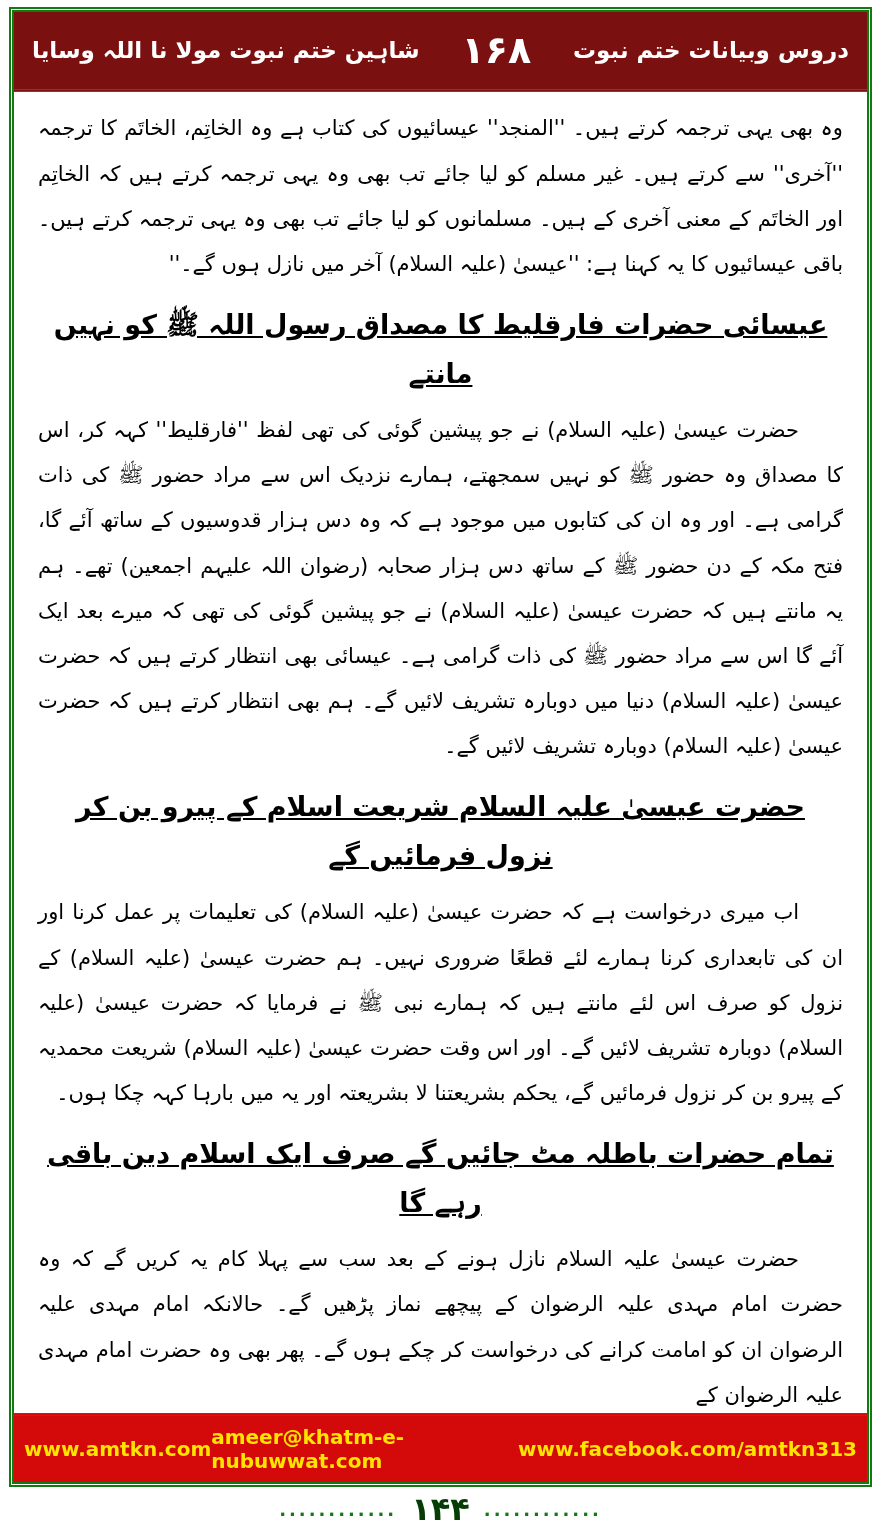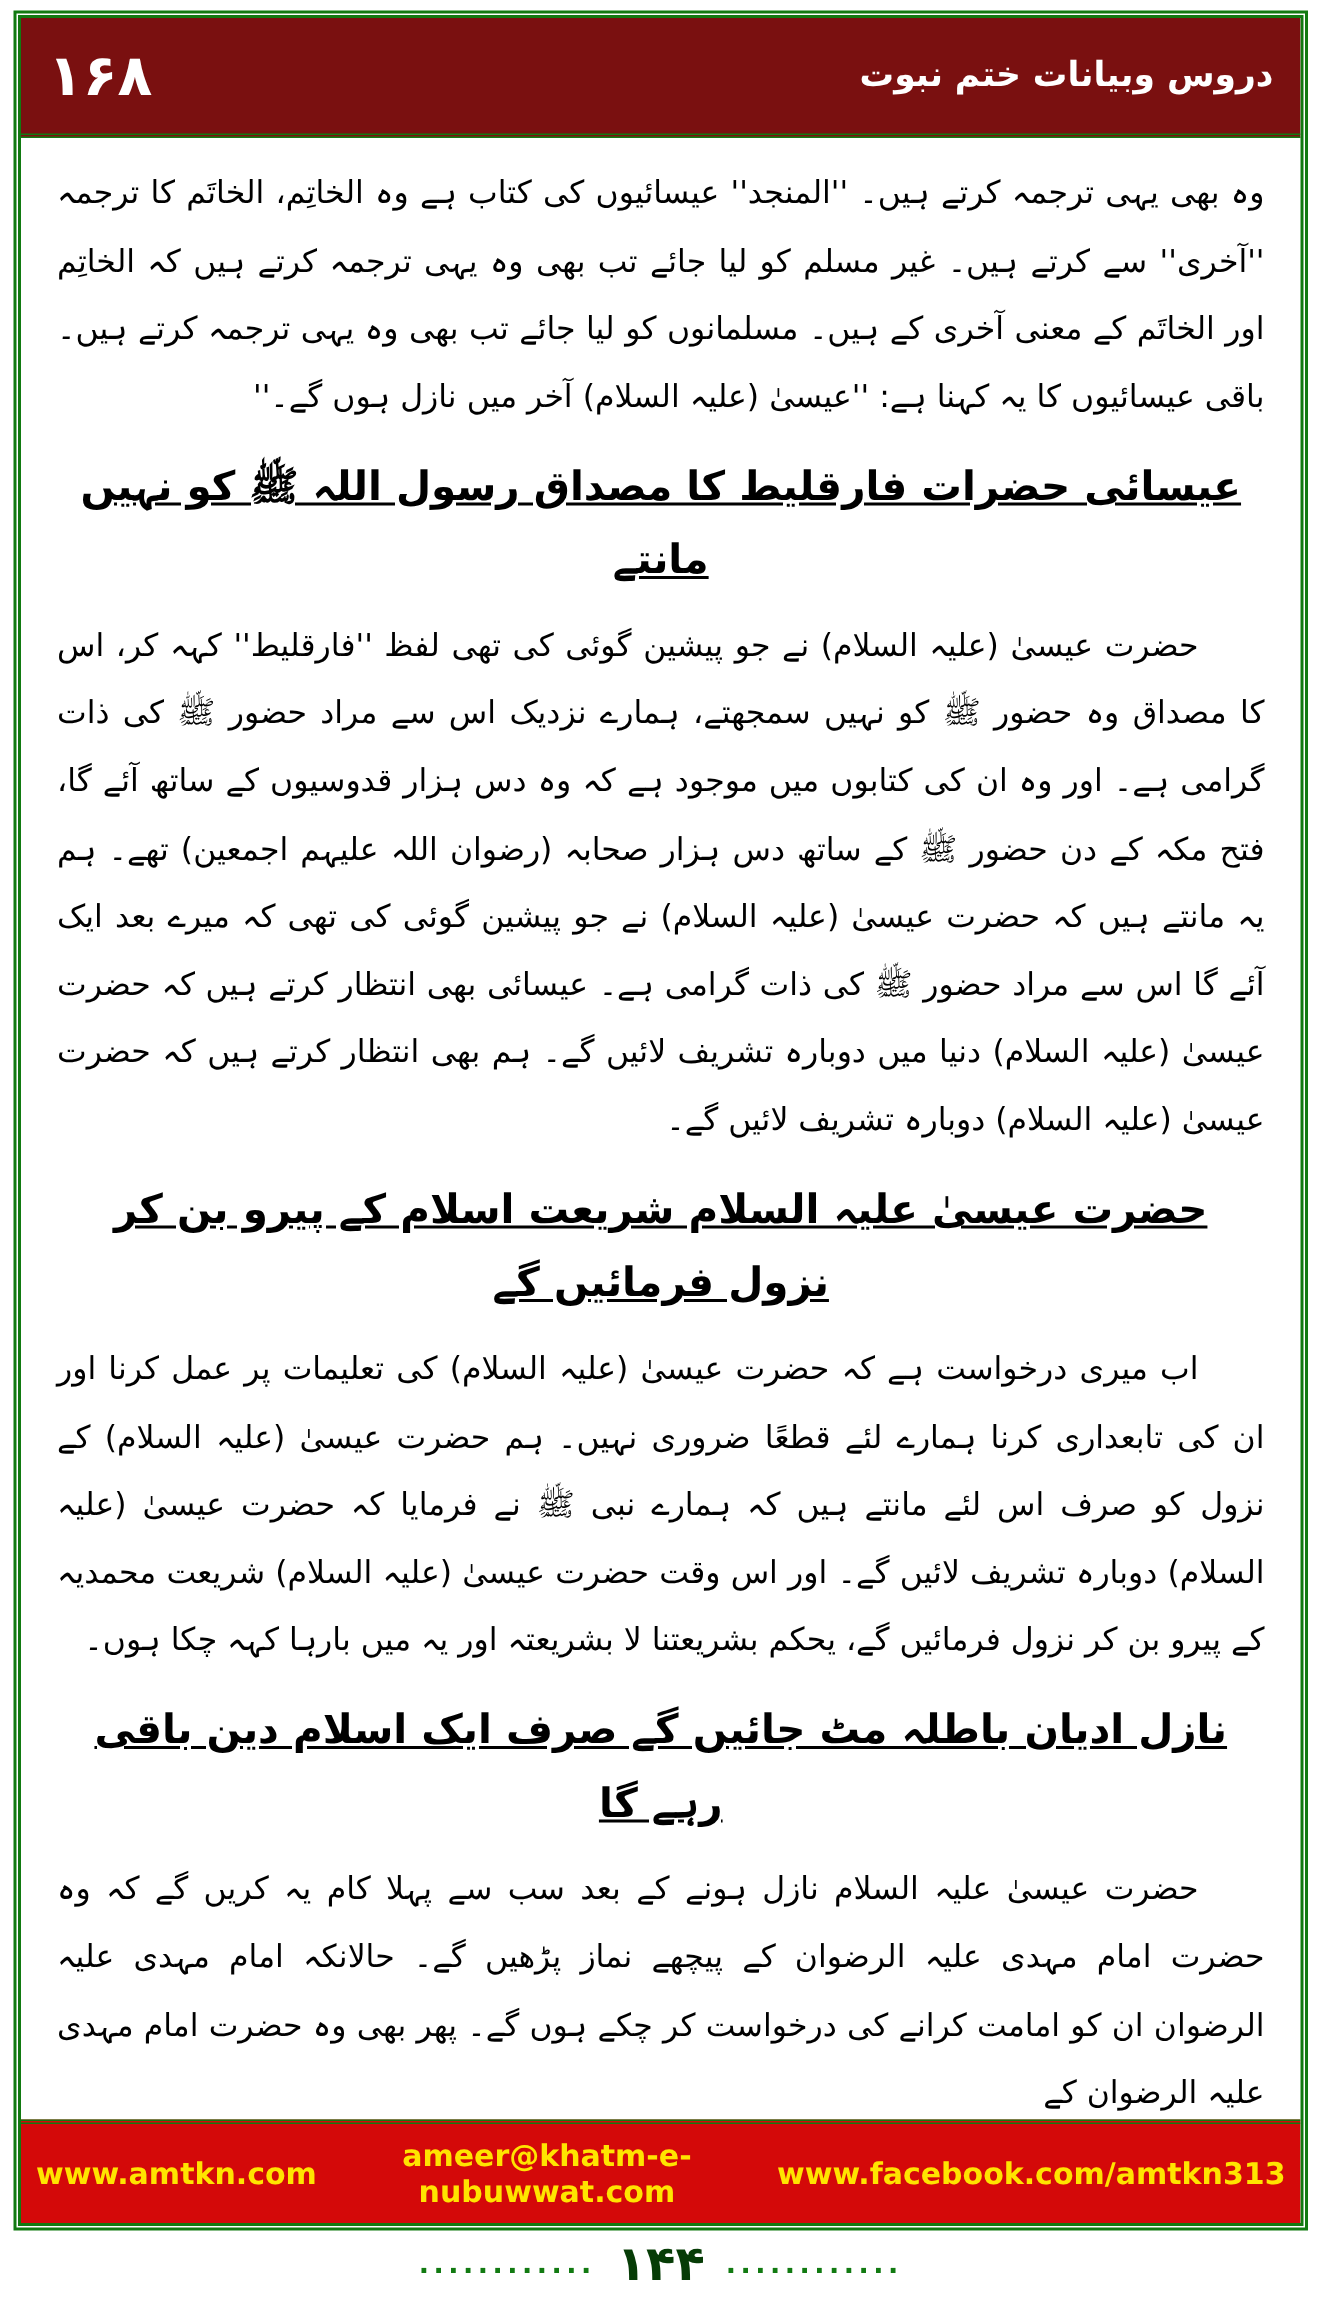--- a/index.html
+++ b/index.html
@@ -36,46 +36,47 @@
     text-align: center; font-size: 27px; font-weight: bold;
     margin: 14px 0 10px 0; line-height: 1.8; color: #000; text-decoration: underline;
   }
   .footer-bar {
     background: #d40909;
     border-top: 3px double #117a11;
     color: #ffe400; font-weight: bold;
     display: flex; align-items: center; justify-content: space-evenly;
     direction: ltr; padding: 9px 10px; font-size: 20px;
   }
-  .footer-bar a { color: #ffe400; text-decoration: none; cursor: pointer; text-align: center; }
+  .footer-bar a { color: #ffe400; text-decoration: none; cursor: pointer; }
   .page-number-row {
     height: 44px; display: flex; align-items: center; justify-content: center;
     gap: 14px; direction: rtl;
   }
   .page-number-row .dots { color: #117a11; font-size: 18px; letter-spacing: 3px; font-weight: bold; }
   .page-number-row .num { color: #063c06; font-size: 32px; font-weight: bold; }
 </style>
 </head>
 <body>
 
 <div class="page">
   <div class="frame">
 
     <header class="header-bar">
       <span>دروس وبیانات ختم نبوت</span>
       <span class="hdr-num">۱۶۸</span>
+      <span>شاہین ختم نبوت مولا نا اللہ وسایا</span>
     </header>
 
     <main class="content">
       <p>وہ بھی یہی ترجمہ کرتے ہیں۔ ''المنجد'' عیسائیوں کی کتاب ہے وہ الخاتِم، الخاتَم کا ترجمہ ''آخری'' سے کرتے ہیں۔ غیر مسلم کو لیا جائے تب بھی وہ یہی ترجمہ کرتے ہیں کہ الخاتِم اور الخاتَم کے معنی آخری کے ہیں۔ مسلمانوں کو لیا جائے تب بھی وہ یہی ترجمہ کرتے ہیں۔ باقی عیسائیوں کا یہ کہنا ہے: ''عیسیٰ (علیہ السلام) آخر میں نازل ہوں گے۔''</p>
       <h2>عیسائی حضرات فارقلیط کا مصداق رسول اللہ ﷺ کو نہیں مانتے</h2>
       <p class="indent">حضرت عیسیٰ (علیہ السلام) نے جو پیشین گوئی کی تھی لفظ ''فارقلیط'' کہہ کر، اس کا مصداق وہ حضور ﷺ کو نہیں سمجھتے، ہمارے نزدیک اس سے مراد حضور ﷺ کی ذات گرامی ہے۔ اور وہ ان کی کتابوں میں موجود ہے کہ وہ دس ہزار قدوسیوں کے ساتھ آئے گا، فتح مکہ کے دن حضور ﷺ کے ساتھ دس ہزار صحابہ (رضوان اللہ علیہم اجمعین) تھے۔ ہم یہ مانتے ہیں کہ حضرت عیسیٰ (علیہ السلام) نے جو پیشین گوئی کی تھی کہ میرے بعد ایک آئے گا اس سے مراد حضور ﷺ کی ذات گرامی ہے۔ عیسائی بھی انتظار کرتے ہیں کہ حضرت عیسیٰ (علیہ السلام) دنیا میں دوبارہ تشریف لائیں گے۔ ہم بھی انتظار کرتے ہیں کہ حضرت عیسیٰ (علیہ السلام) دوبارہ تشریف لائیں گے۔</p>
       <h2>حضرت عیسیٰ علیہ السلام شریعت اسلام کے پیرو بن کر نزول فرمائیں گے</h2>
       <p class="indent">اب میری درخواست ہے کہ حضرت عیسیٰ (علیہ السلام) کی تعلیمات پر عمل کرنا اور ان کی تابعداری کرنا ہمارے لئے قطعًا ضروری نہیں۔ ہم حضرت عیسیٰ (علیہ السلام) کے نزول کو صرف اس لئے مانتے ہیں کہ ہمارے نبی ﷺ نے فرمایا کہ حضرت عیسیٰ (علیہ السلام) دوبارہ تشریف لائیں گے۔ اور اس وقت حضرت عیسیٰ (علیہ السلام) شریعت محمدیہ کے پیرو بن کر نزول فرمائیں گے، یحکم بشریعتنا لا بشریعتہ اور یہ میں بارہا کہہ چکا ہوں۔</p>
-      <h2>نازل ادیان باطلہ مٹ جائیں گے صرف ایک اسلام دین باقی رہے گا</h2>
+      <h2>تمام حضرات باطلہ مٹ جائیں گے صرف ایک اسلام دین باقی رہے گا</h2>
       <p class="indent">حضرت عیسیٰ علیہ السلام نازل ہونے کے بعد سب سے پہلا کام یہ کریں گے کہ وہ حضرت امام مہدی علیہ الرضوان کے پیچھے نماز پڑھیں گے۔ حالانکہ امام مہدی علیہ الرضوان ان کو امامت کرانے کی درخواست کر چکے ہوں گے۔ پھر بھی وہ حضرت امام مہدی علیہ الرضوان کے</p>
     </main>
 
     <footer class="footer-bar">
       <a>www.amtkn.com</a>
       <a>ameer@khatm-e-nubuwwat.com</a>
       <a>www.facebook.com/amtkn313</a>
     </footer>
 
   </div>

